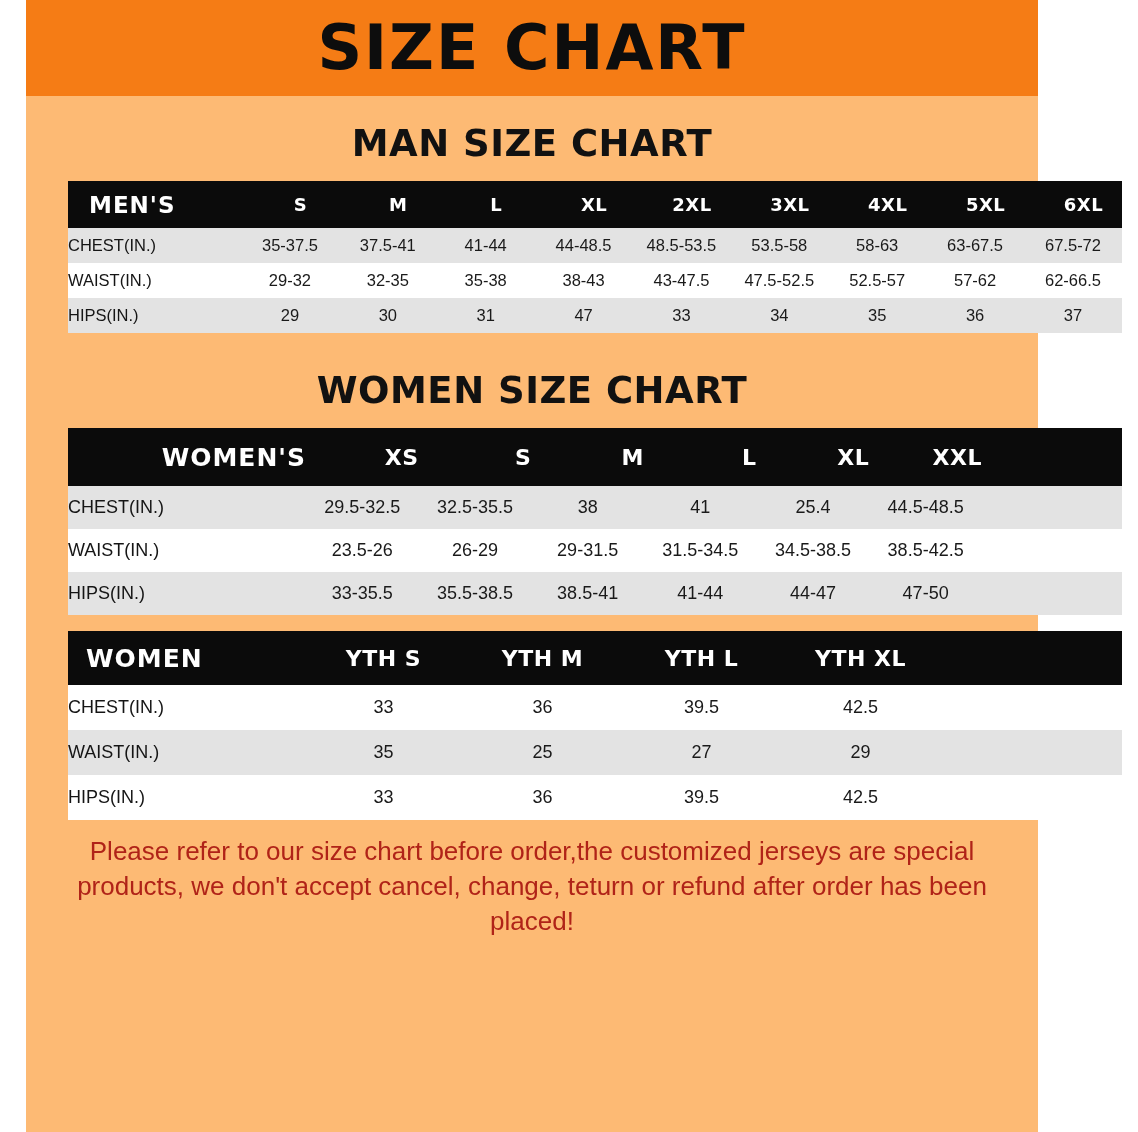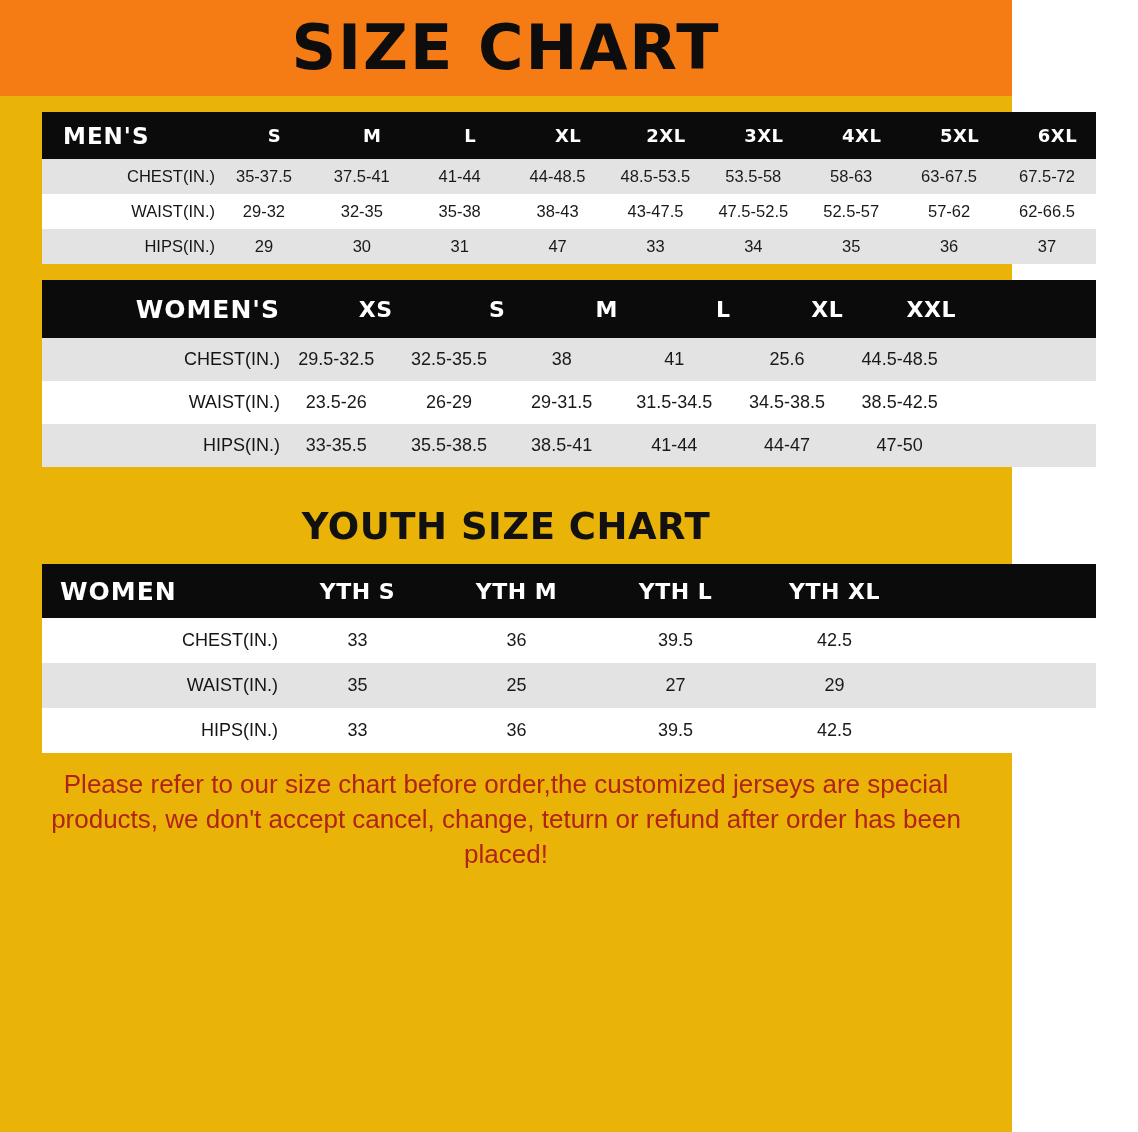--- a/index.html
+++ b/index.html
@@ -10,22 +10,23 @@
     width: 1138px;
     height: 1132px;
     background: #ffffff;
     font-family: "Liberation Sans", sans-serif;
     overflow: hidden;
   }
   .page {
     position: relative;
     width: 1012px;
     height: 1132px;
-    background: #eab308;
+    background: #fdba74;
     box-sizing: border-box;
+    margin-left: 26px;
   }
   
   .banner {
     background: #f57c15;
     height: 96px;
     display: flex;
     align-items: center;
     justify-content: center;
   }
   .banner-title {
@@ -84,21 +85,21 @@
     padding-left: 18px;
     font-size: 22px;
     letter-spacing: 1px;
   }
   table.size-table tbody tr td {
     height: 35px;
   }
   table.size-table tbody tr.band-a { background: #e3e3e3; }
   table.size-table tbody tr.band-b { background: #ffffff; }
   table.size-table tbody td.rowlabel {
-    text-align: right;
+    text-align: left;
     font-size: 17px;
     color: #151515;
   }
 
   
   #men-table { margin-top: 16px; }
   #men-table thead th { font-size: 18px; padding-left: 21px; }
   #men-table thead th.rowlabel { font-size: 23px; }
   #men-table tbody td { font-size: 16.5px; }
 
@@ -126,20 +127,21 @@
 </style>
 </head>
 <body>
 
 <div class="page">
 
   <div class="banner">
     <div class="banner-title">SIZE CHART</div>
   </div>
 
+  <div class="section-title t1">MAN SIZE CHART</div>
 
   <div class="table-wrap">
     <table class="size-table" id="men-table">
       <thead>
         <tr>
           <th class="rowlabel" style="width:152px">MEN'S</th>
           <th>S</th>
           <th>M</th>
           <th>L</th>
           <th>XL</th>
@@ -184,20 +186,21 @@
           <td>33</td>
           <td>34</td>
           <td>35</td>
           <td>36</td>
           <td>37</td>
         </tr>
       </tbody>
     </table>
   </div>
 
+  <div class="section-title t2">WOMEN SIZE CHART</div>
 
   <div class="table-wrap">
     <table class="size-table" id="women-table">
       <thead>
         <tr>
           <th class="rowlabel" style="width:220px">WOMEN'S</th>
           <th>XS</th>
           <th>S</th>
           <th>M</th>
           <th>L</th>
@@ -206,21 +209,21 @@
           <th style="width:140px"></th>
         </tr>
       </thead>
       <tbody>
         <tr class="band-a">
           <td class="rowlabel">CHEST(IN.)</td>
           <td>29.5-32.5</td>
           <td>32.5-35.5</td>
           <td>38</td>
           <td>41</td>
-          <td>25.6</td>
+          <td>25.4</td>
           <td>44.5-48.5</td>
           <td></td>
         </tr>
         <tr class="band-b">
           <td class="rowlabel">WAIST(IN.)</td>
           <td>23.5-26</td>
           <td>26-29</td>
           <td>29-31.5</td>
           <td>31.5-34.5</td>
           <td>34.5-38.5</td>
@@ -234,21 +237,20 @@
           <td>38.5-41</td>
           <td>41-44</td>
           <td>44-47</td>
           <td>47-50</td>
           <td></td>
         </tr>
       </tbody>
     </table>
   </div>
 
-  <div class="section-title t3">YOUTH SIZE CHART</div>
 
   <div class="table-wrap">
     <table class="size-table" id="youth-table">
       <thead>
         <tr>
           <th class="rowlabel" style="width:218px">WOMEN</th>
           <th>YTH S</th>
           <th>YTH M</th>
           <th>YTH L</th>
           <th>YTH XL</th>

